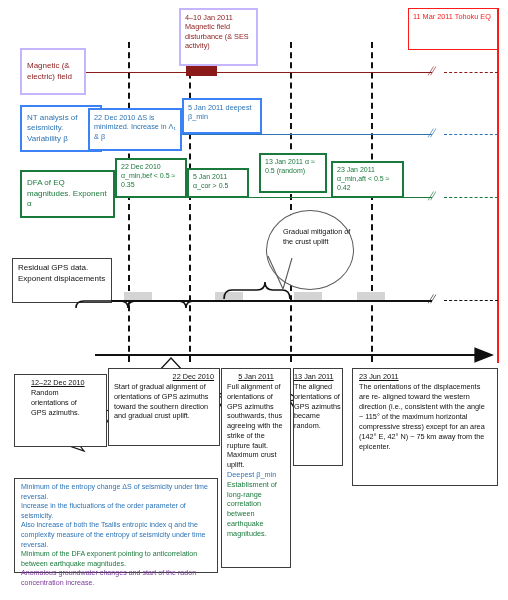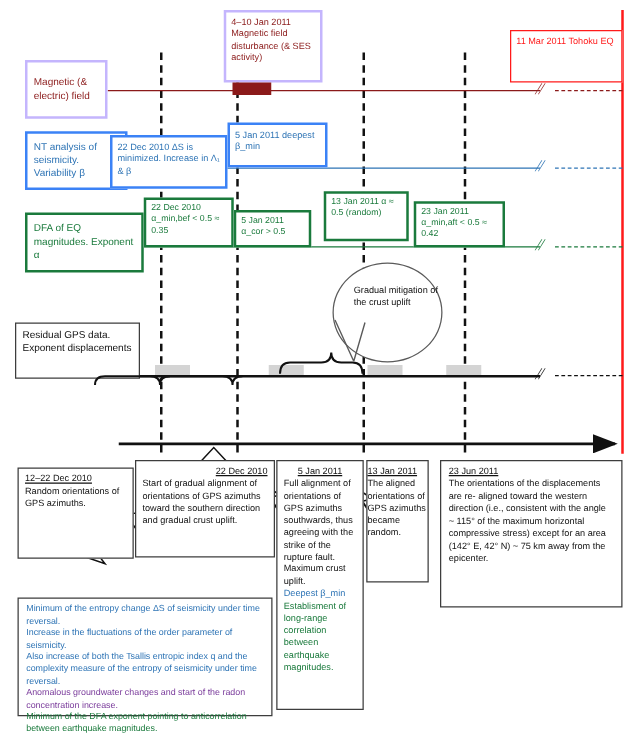--- a/index.html
+++ b/index.html
@@ -133,21 +133,21 @@
   </div>
 
   <div style="position:absolute;left:266px;top:210px;width:88px;height:80px;border:1.3px solid #5a5a5a;border-radius:50%;
               background:#fff;box-sizing:border-box;">
     <div class="lbl-sm c-black" style="padding:16px 0 0 16px;line-height:10px;">Gradual
 mitigation
 of the crust
 uplift</div>
   </div>
 
-  <div class="box b-red lbl-sm c-red" style="left:408px;top:8px;width:90px;height:42px;margin-top:16px;">
+  <div class="box b-red lbl-sm c-red" style="left:408px;top:8px;width:90px;height:42px;">
     <span>11 Mar 2011
 Tohoku EQ</span>
   </div>
 
   <svg width="508" height="600">
     <defs>
       <marker id="ah" markerWidth="9" markerHeight="7" refX="8" refY="3.5" orient="auto">
         <polygon points="0 0, 9 3.5, 0 7" fill="#111"></polygon>
       </marker>
     </defs>
@@ -166,21 +166,21 @@
 
     <path d="M 228 440 L 239 433 L 217 400 L 211 404 L 210 387 L 224 396 L 216 398 L 238 431 L 247 426 Z" fill="#fff" stroke="#111" stroke-width="1.2"></path>
 
     <path d="M 300 440 L 311 433 L 291 403 L 285 407 L 284 390 L 298 399 L 290 401 L 310 431 L 319 426 Z" fill="#fff" stroke="#111" stroke-width="1.2"></path>
 
     <path d="M 380 440 L 391 434 L 379 405 L 373 408 L 372 391 L 386 401 L 378 403 L 390 431 L 399 427 Z" fill="#fff" stroke="#111" stroke-width="1.2"></path>
 
     <path d="M 283 289 L 268 256 M 283 289 L 292 258" fill="none" stroke="#5a5a5a" stroke-width="1.1"></path>
   </svg>
 
-  <div class="box bx" style="left:14px;top:374px;width:93px;height:73px;border-width:1.3px;border-color:#3d3d3d;padding:4px 5px;">
+  <div class="box bx" style="left:14px;top:374px;width:93px;height:73px;border-width:1.3px;border-color:#3d3d3d;padding:4px 16px;">
     <div class="lbl-xs c-black ttl" style="position:static;padding:0;font-size:7.3px;">12–22 Dec 2010</div>
     <div class="lbl-xs c-black" style="position:static;padding:0;font-size:7.3px;line-height:10px;">Random
 orientations of
 GPS azimuths.</div>
   </div>
 
   <div class="box bx" style="left:108px;top:368px;width:112px;height:78px;border-width:1.3px;border-color:#3d3d3d;padding:4px 5px;">
     <div class="lbl-xs c-black ttl" style="position:static;padding:0;font-size:7.3px;text-align:right;">22 Dec 2010</div>
     <div class="lbl-xs c-black" style="position:static;padding:0;font-size:7.3px;line-height:9.8px;">Start of gradual
 alignment of orientations
@@ -234,20 +234,20 @@
   </div>
 
   <div class="box bx" style="left:14px;top:478px;width:204px;height:95px;border-width:1.3px;border-color:#3d3d3d;padding:4px 6px;">
     <div class="lbl-xs c-blue" style="position:static;padding:0;font-size:7.1px;line-height:9.6px;">Minimum of the entropy change ΔS of seismicity
 under time reversal.</div>
     <div class="lbl-xs c-blue" style="position:static;padding:0;font-size:7.1px;line-height:9.6px;">Increase in the fluctuations of the order
 parameter of seismicity.</div>
     <div class="lbl-xs c-blue" style="position:static;padding:0;font-size:7.1px;line-height:9.6px;">Also increase of both the Tsallis entropic index q
 and the complexity measure of the entropy of
 seismicity under time reversal.</div>
-    <div class="lbl-xs c-purple" style="position:static;padding:0;font-size:7.1px;line-height:9.6px;">Anomalous groundwater changes and start of
-the radon concentration increase.</div>
     <div class="lbl-xs c-green" style="position:static;padding:0;font-size:7.1px;line-height:9.6px;">Minimum of the DFA exponent pointing to
 anticorrelation between earthquake
 magnitudes.</div>
+    <div class="lbl-xs c-purple" style="position:static;padding:0;font-size:7.1px;line-height:9.6px;">Anomalous groundwater changes and start of
+the radon concentration increase.</div>
   </div>
 
 </div>
 
 </body></html>

